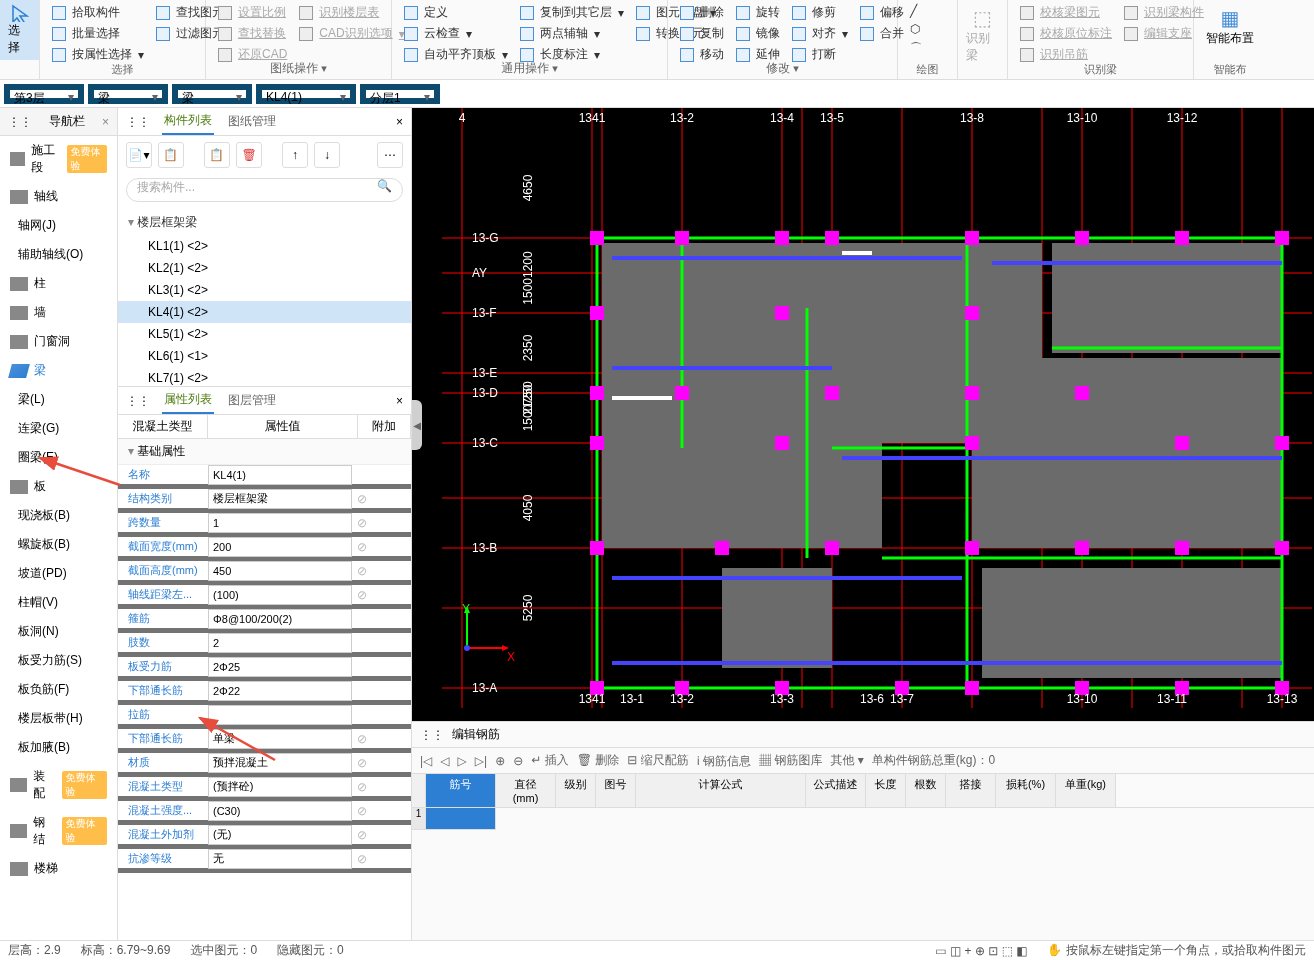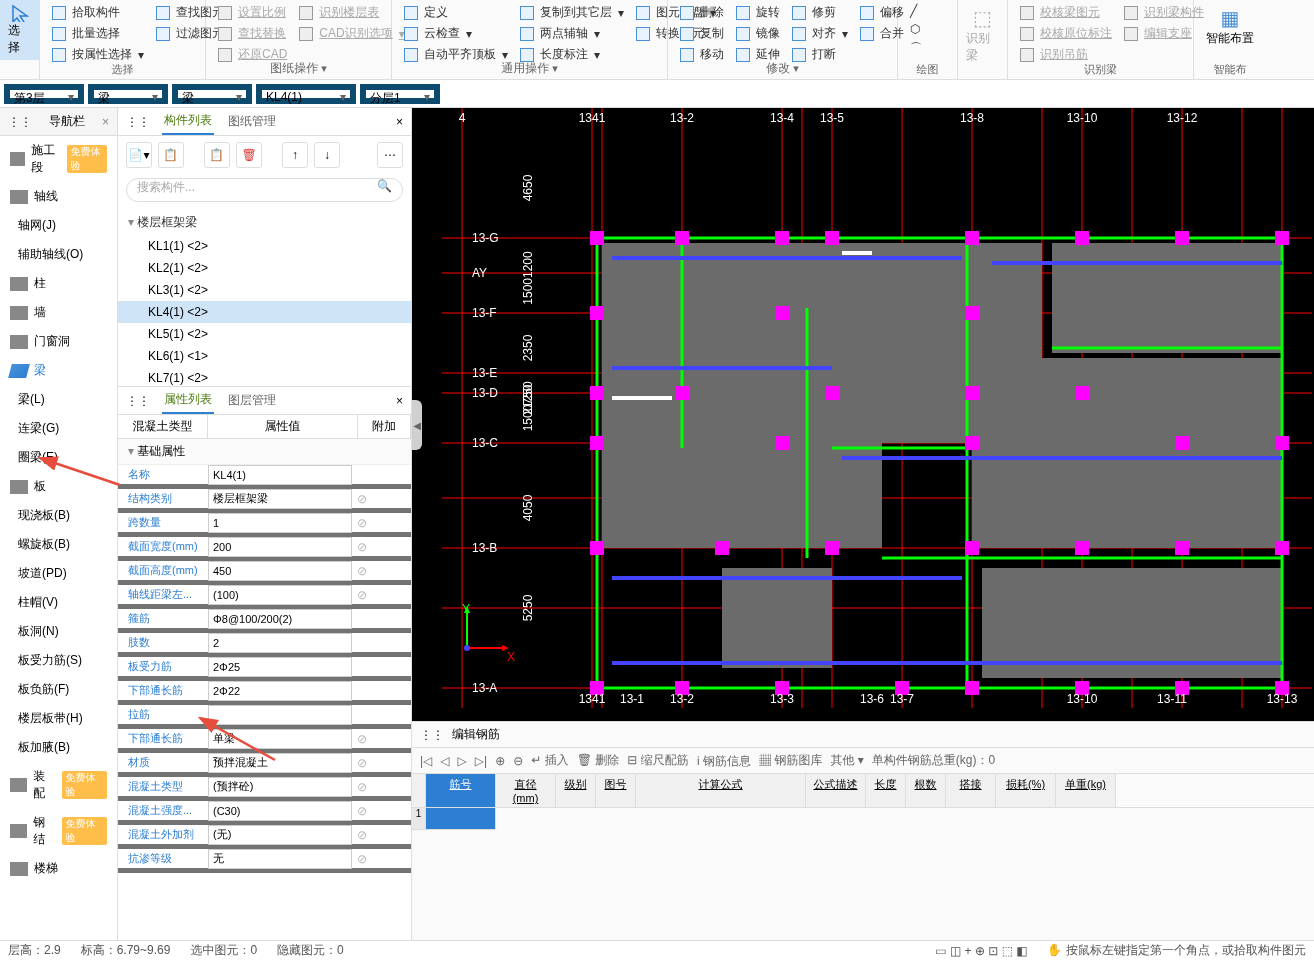--- a/index.html
+++ b/index.html
@@ -62,21 +62,21 @@
 
 
 .canvas-area { flex: 1; display: flex; flex-direction: column; background: #000; position: relative; }
 .cad-canvas { flex: 1; position: relative; overflow: hidden; }
 .cad-canvas svg { position: absolute; top: 0; left: 0; }
 
 .bottom-panel { background: #fafafa; border-top: 1px solid #ddd; }
 .bp-header { height: 26px; display: flex; align-items: center; padding: 0 8px; gap: 8px; border-bottom: 1px solid #ddd; }
 .bp-toolbar { height: 26px; display: flex; align-items: center; padding: 0 8px; gap: 8px; color: #666; border-bottom: 1px solid #ddd; font-size: 11px; }
 .bp-table { display: flex; border-bottom: 1px solid #ddd; }
-.bp-th { border-right: 1px solid #ddd; padding: 3px 6px; background: #f0f0f0; font-size: 11px; text-align: center; text-decoration: underline; }
+.bp-th { border-right: 1px solid #ddd; padding: 3px 6px; background: #f0f0f0; font-size: 11px; text-align: center; }
 .bp-row { display: flex; height: 22px; }
 .bp-cell { border-right: 1px solid #ddd; border-bottom: 1px solid #ddd; height: 22px; }
 .bp-cell.sel { background: #2d7fd3; color: #fff; display: flex; align-items: center; justify-content: center; }
 
 .status-bar { position: absolute; bottom: 0; left: 0; right: 0; height: 20px; display: flex; align-items: center; padding: 0 8px; gap: 20px; background: #fff; border-top: 1px solid #ddd; font-size: 11px; color: #555; }
 
 
 .arrow { position: absolute; pointer-events: none; z-index: 100; }
 .expand-handle { position: absolute; width: 10px; height: 50px; background: #d0d0d0; border-radius: 0 6px 6px 0; top: 400px; left: 412px; z-index: 50; cursor: pointer; display:flex; align-items:center; justify-content:center; color:#666; font-size:10px; }
 </style>

